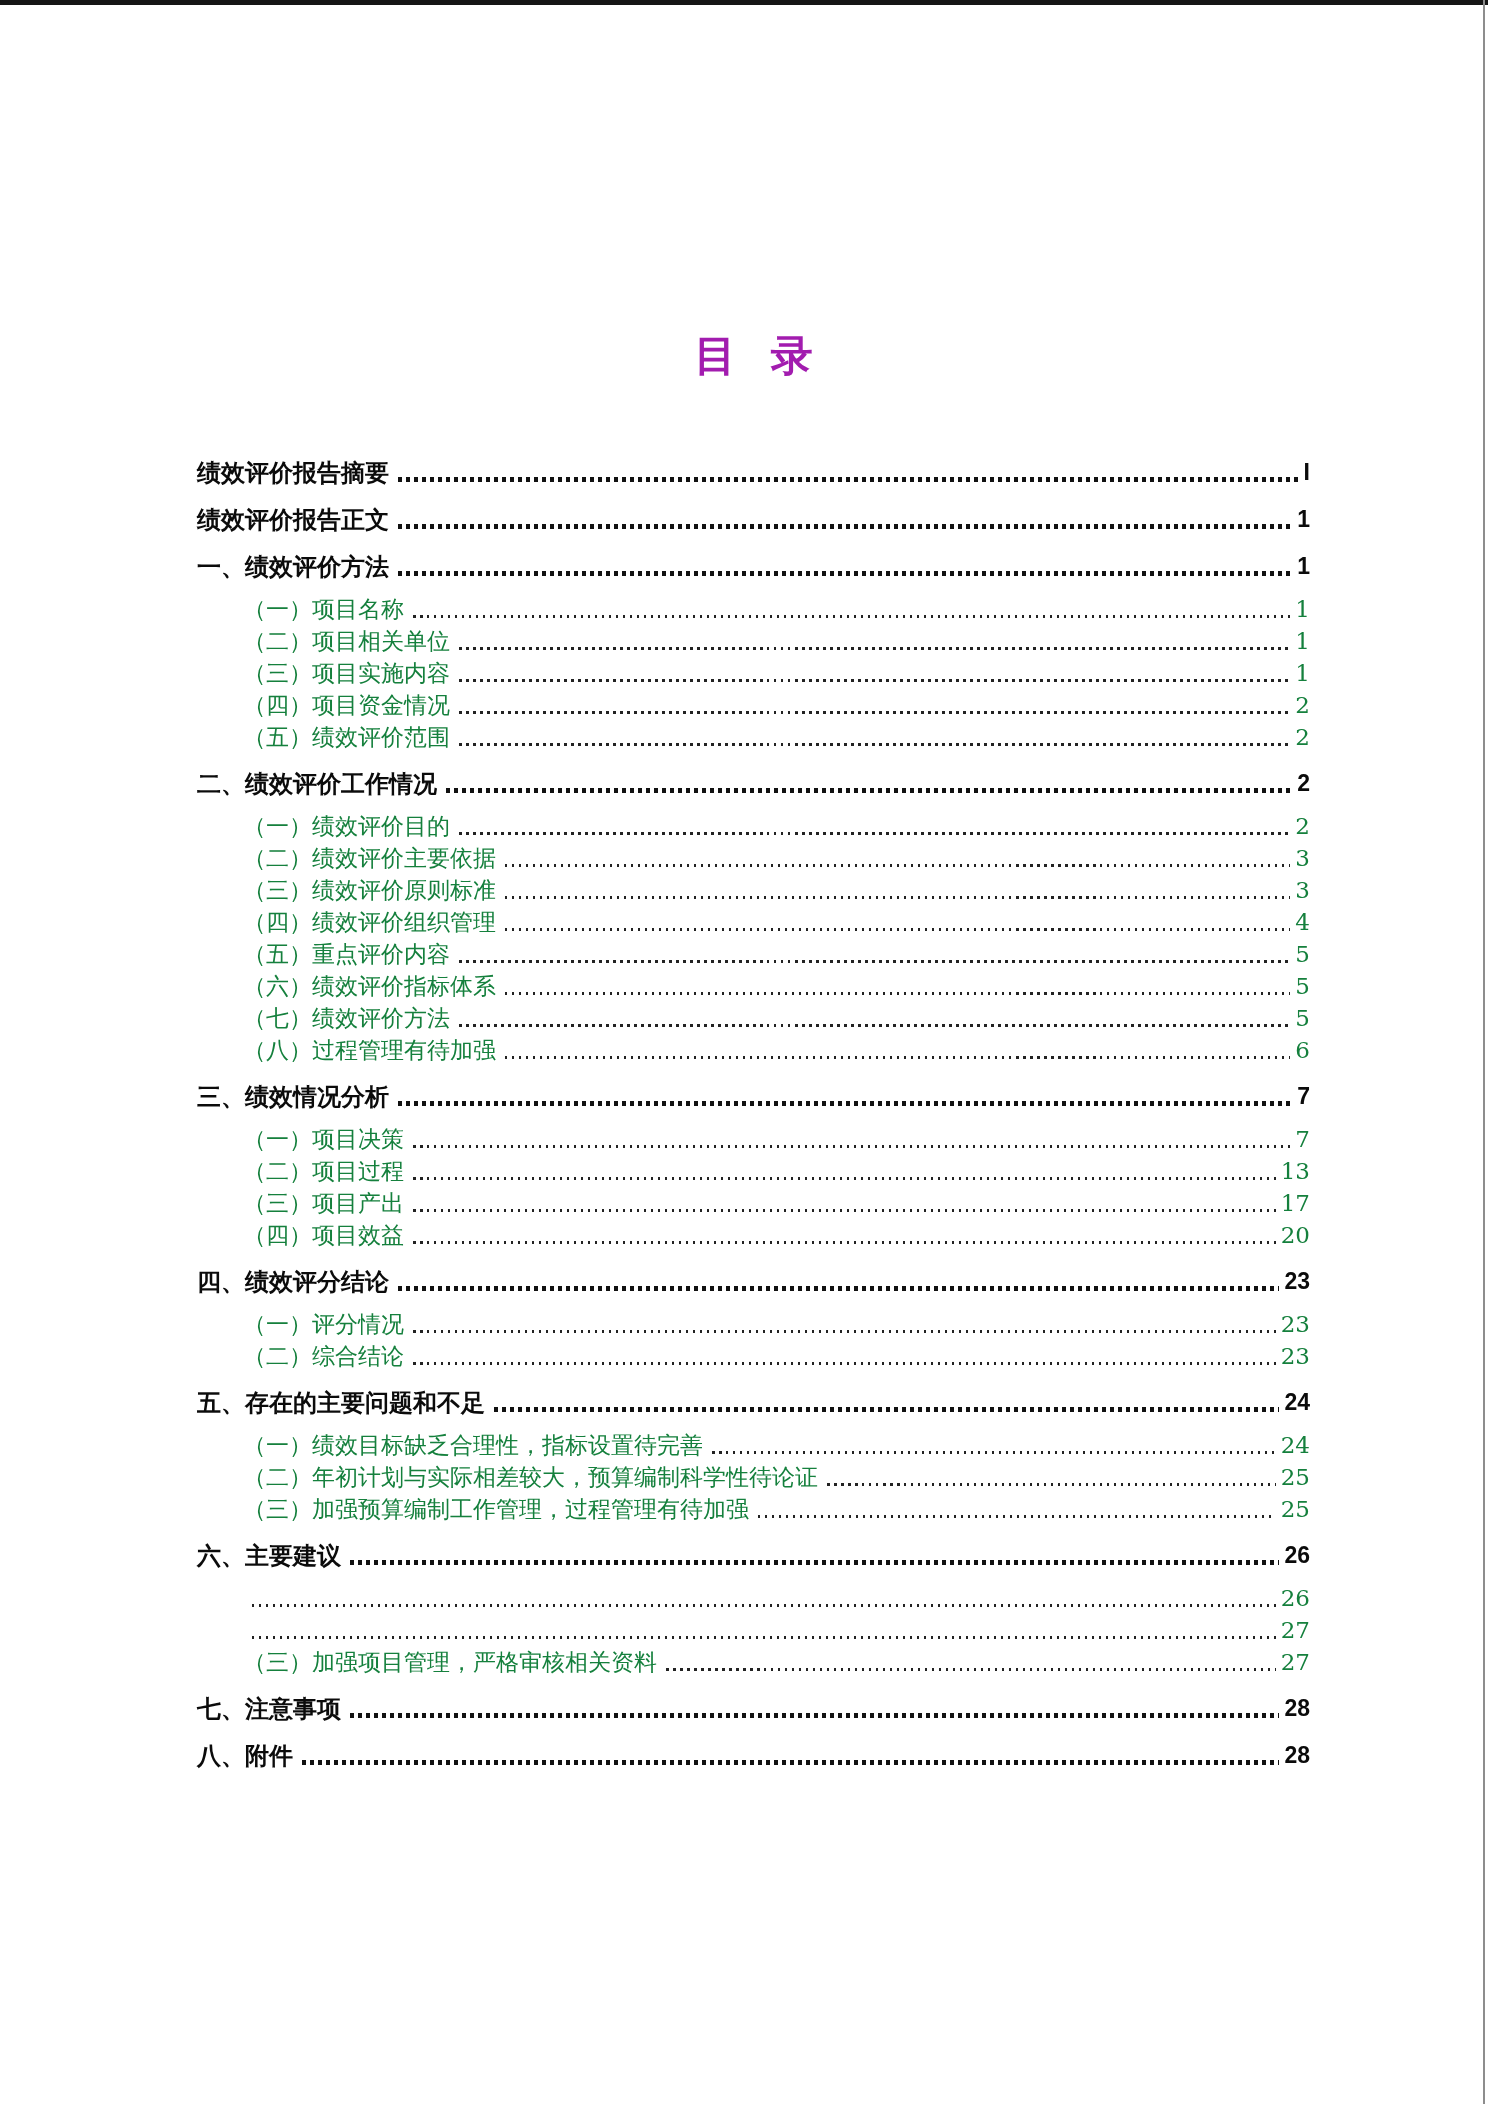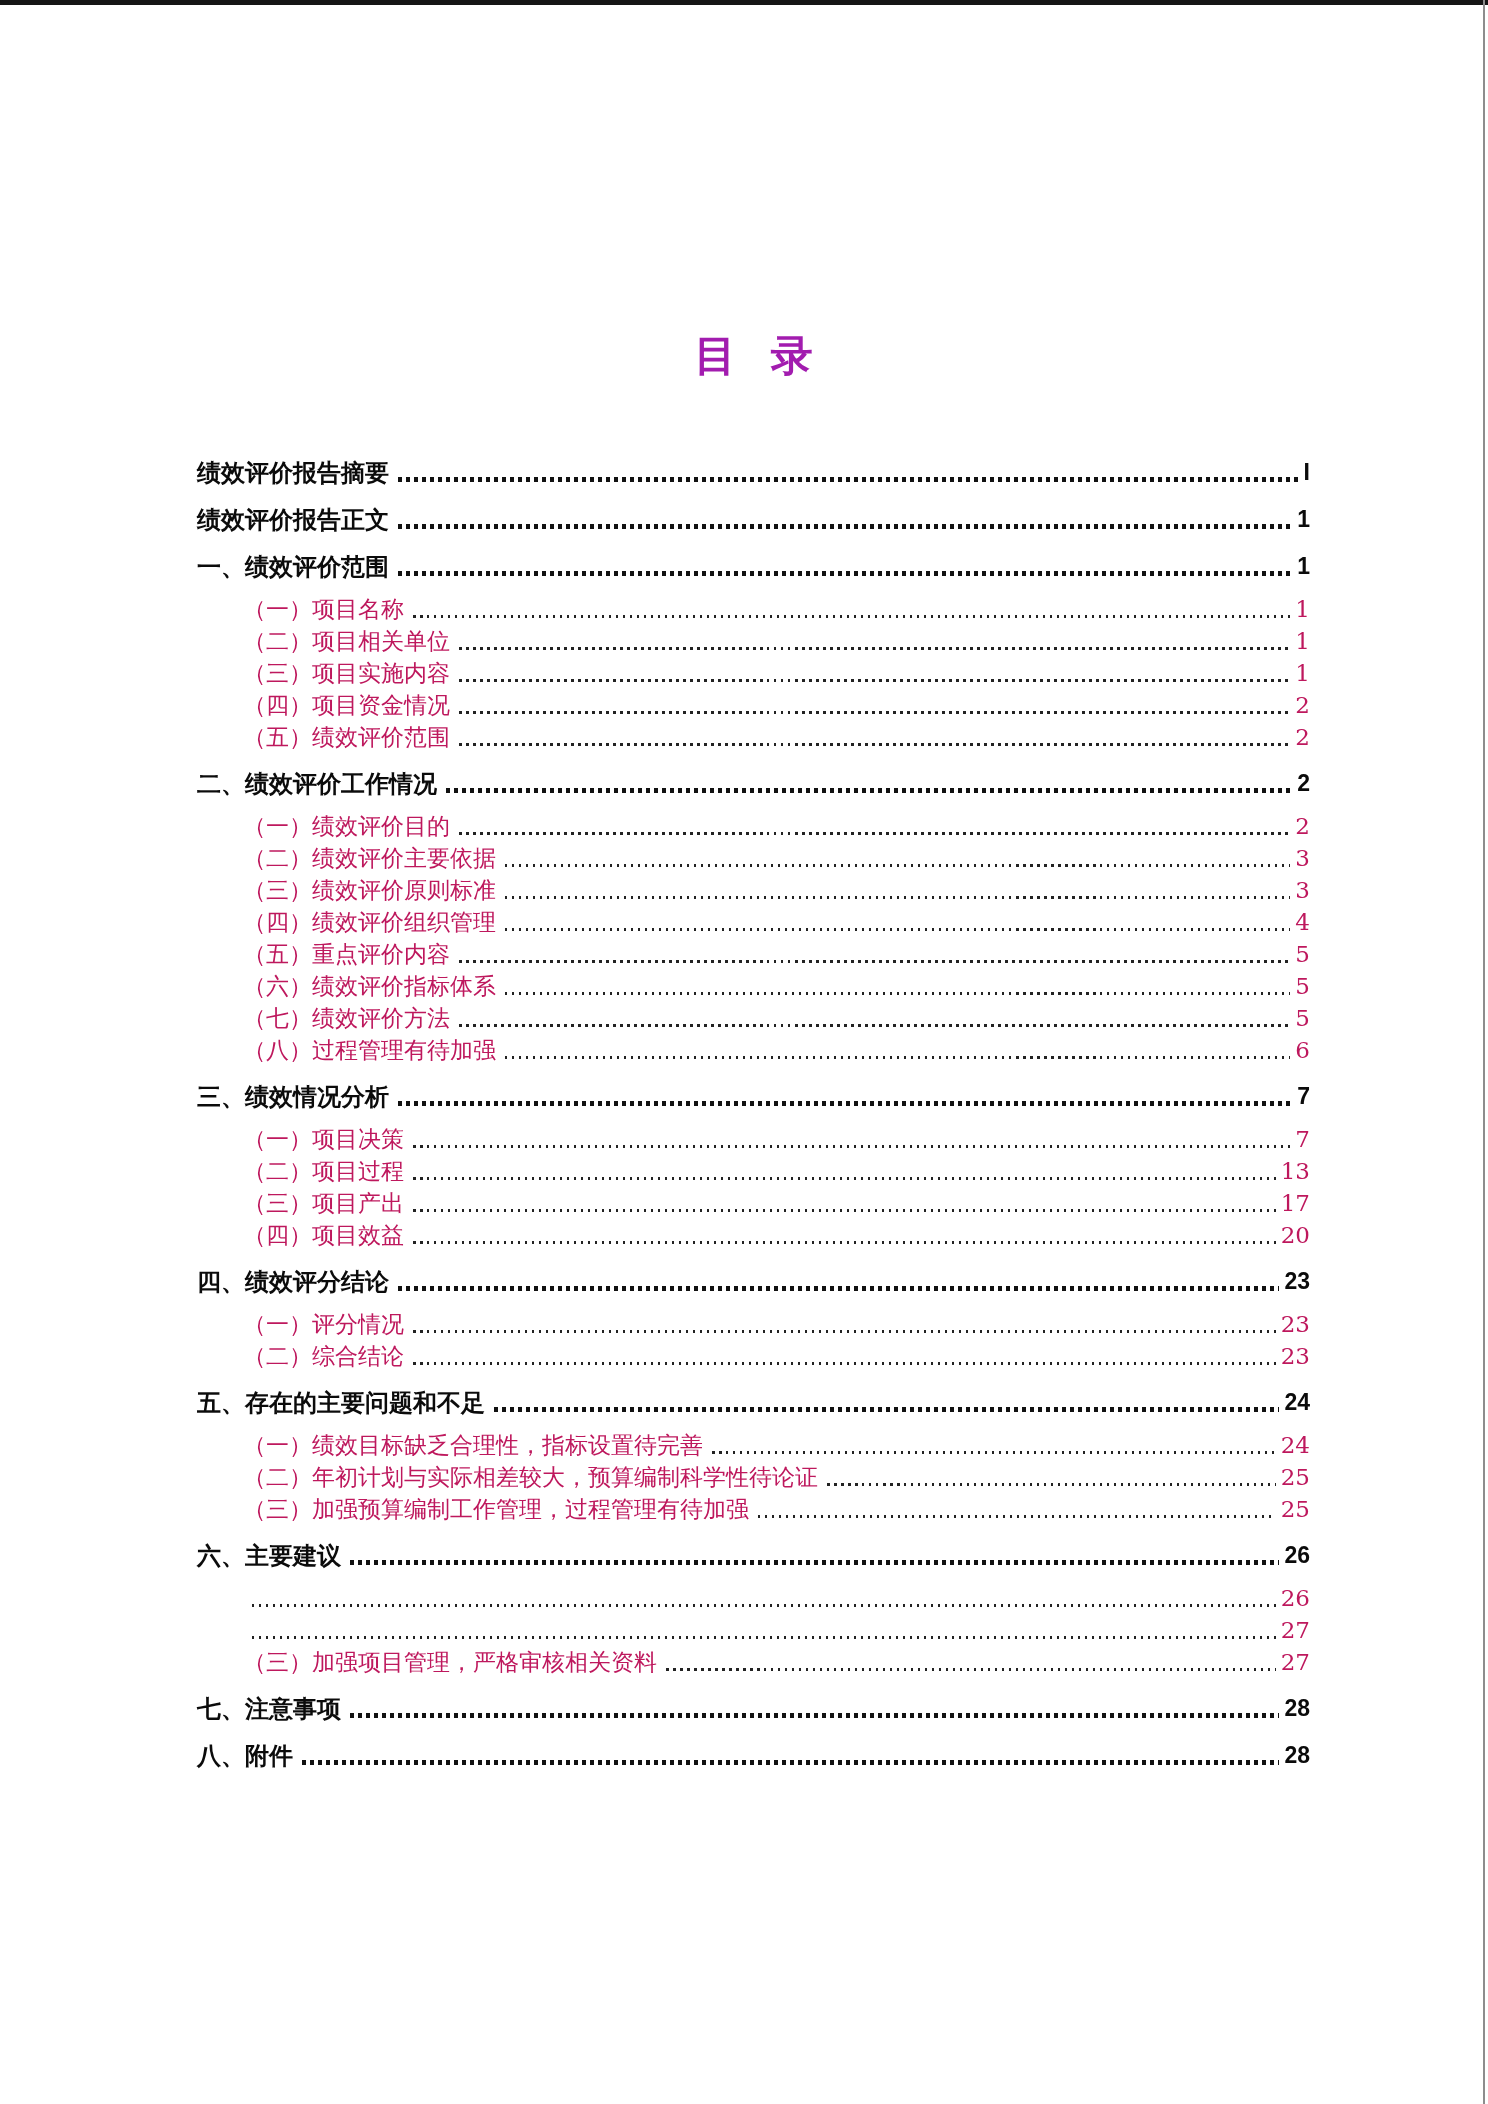--- a/index.html
+++ b/index.html
@@ -65,21 +65,21 @@
     margin-bottom: 10px;
     color: #0b0b0b;
   }
   .row.sub {
     font-family: "DejaVu Serif", "Liberation Serif", serif;
     font-weight: normal;
     font-size: 23px;
     line-height: 32px;
     height: 32px;
     padding-left: 46px;
-    color: #be185d;
+    color: #15803d;
   }
   .row .label {
     flex: 0 0 auto;
   }
   .leader {
     flex: 1 1 auto;
     align-self: flex-end;
   }
   .row.top .leader {
     height: 5px;
@@ -117,21 +117,21 @@
     <span class="pagenum">I</span>
   </div>
 
   <div class="row top">
     <span class="label">绩效评价报告正文</span>
     <span class="leader"></span>
     <span class="pagenum">1</span>
   </div>
 
   <div class="row top">
-    <span class="label">一、绩效评价范围</span>
+    <span class="label">一、绩效评价方法</span>
     <span class="leader"></span>
     <span class="pagenum">1</span>
   </div>
 
   <div class="row sub">
     <span class="label">（一）项目名称</span>
     <span class="leader"></span>
     <span class="pagenum">1</span>
   </div>
 

